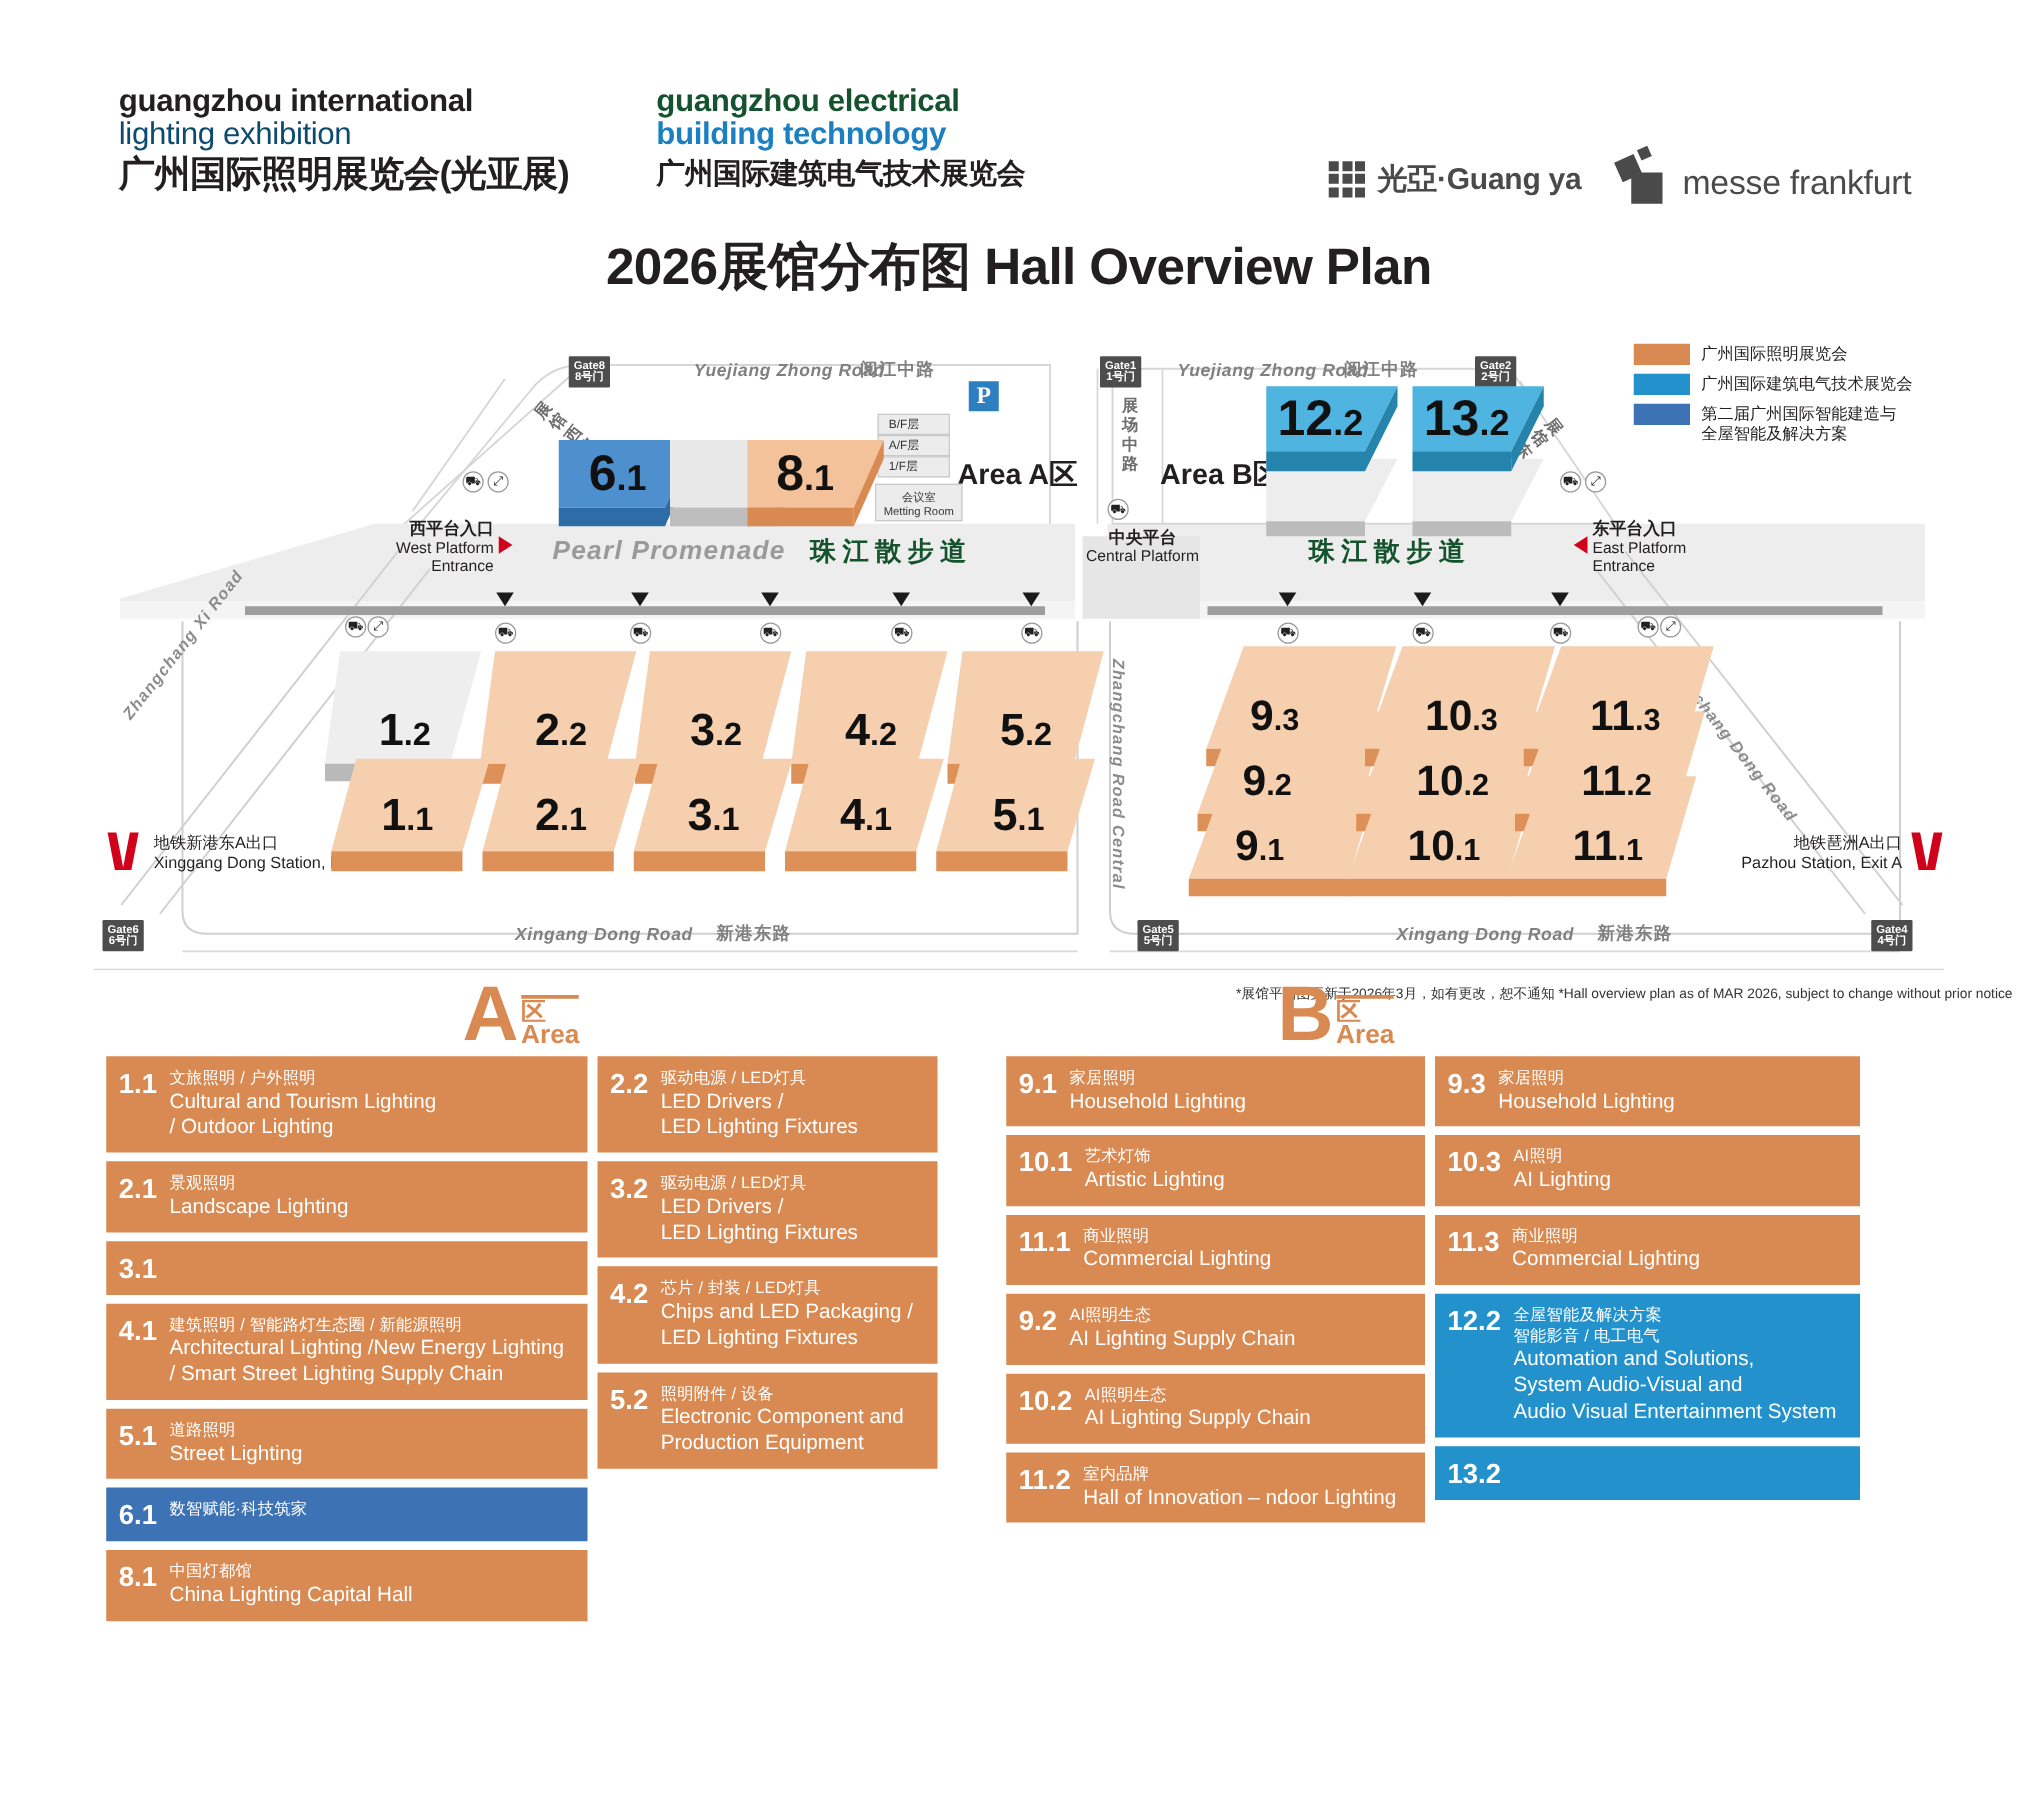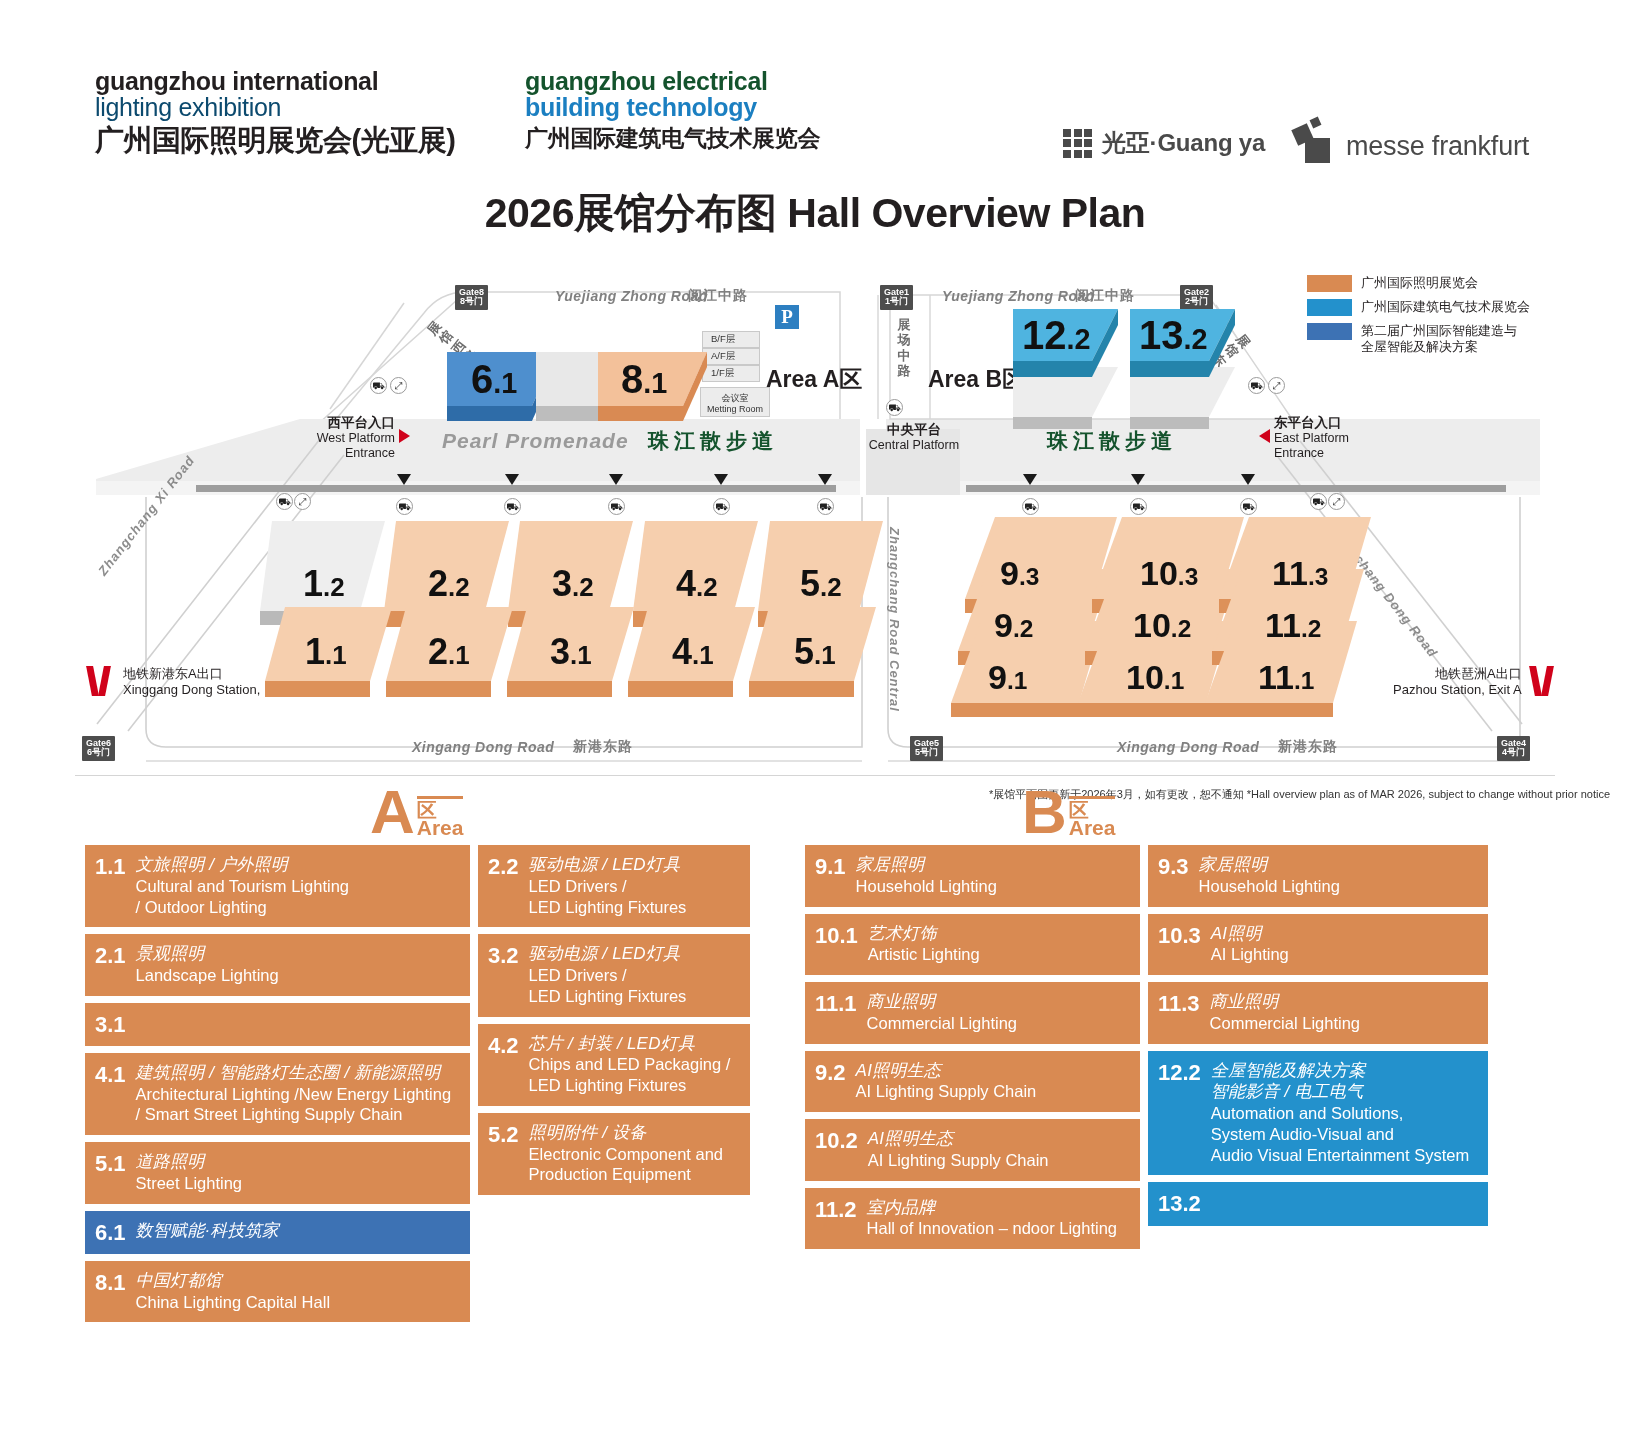--- a/index.html
+++ b/index.html
@@ -138,21 +138,21 @@
     padding:9px 10px 10px 10px; align-items:flex-start;
   }
   .entry.orange { background:#D98A52; }
   .entry.cyan   { background:#2391CC; }
   .entry.navy   { background:#3D72B4; }
   .entry .code {
     font-size:22px; font-weight:bold; flex:none; text-align:left;
     line-height:1.05; padding-top:1px;
   }
   .entry .txt { margin-left:10px; }
-  .entry .cn { font-size:17px; line-height:1.28; letter-spacing:0.2px;font-style:italic; }
+  .entry .cn { font-size:13px; line-height:1.28; letter-spacing:0.2px; }
   .entry .en { font-size:16.5px; line-height:1.26; }
 </style>
 </head>
 <body>
 
 <div class="header">
 
   <div class="logo-gil">
     <div class="l1">guangzhou international</div>
     <div class="l2">lighting exhibition</div>

